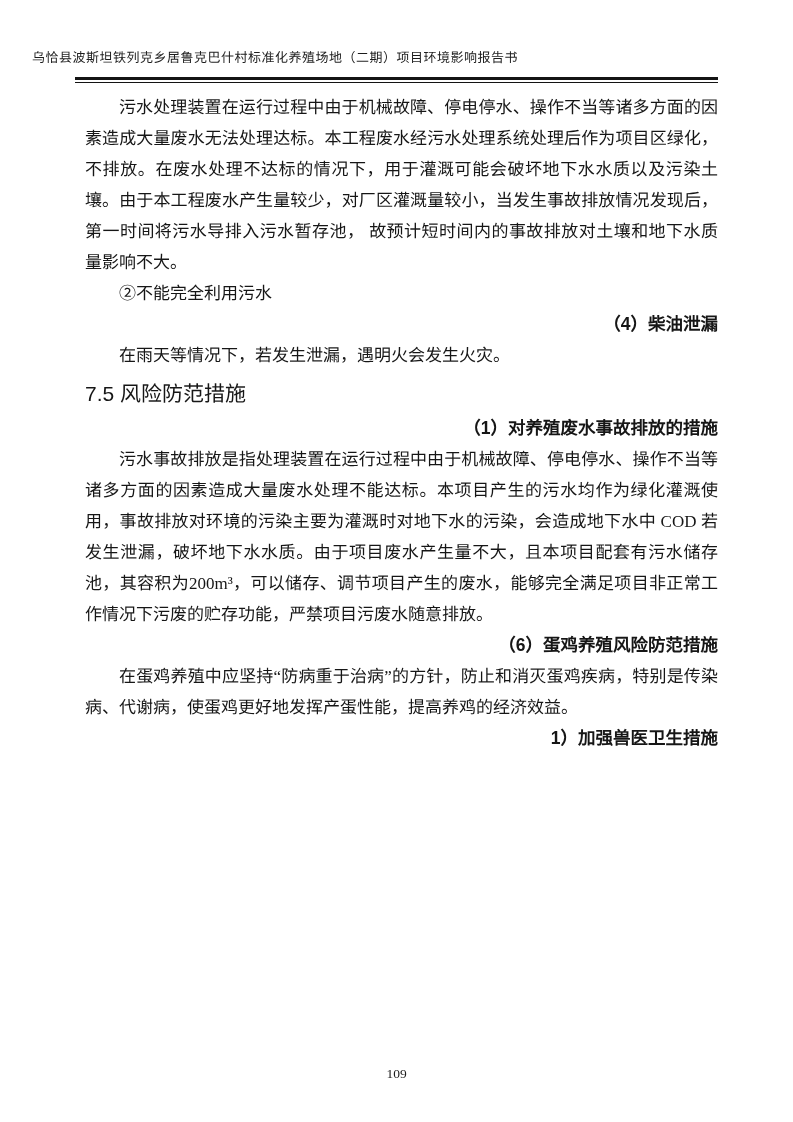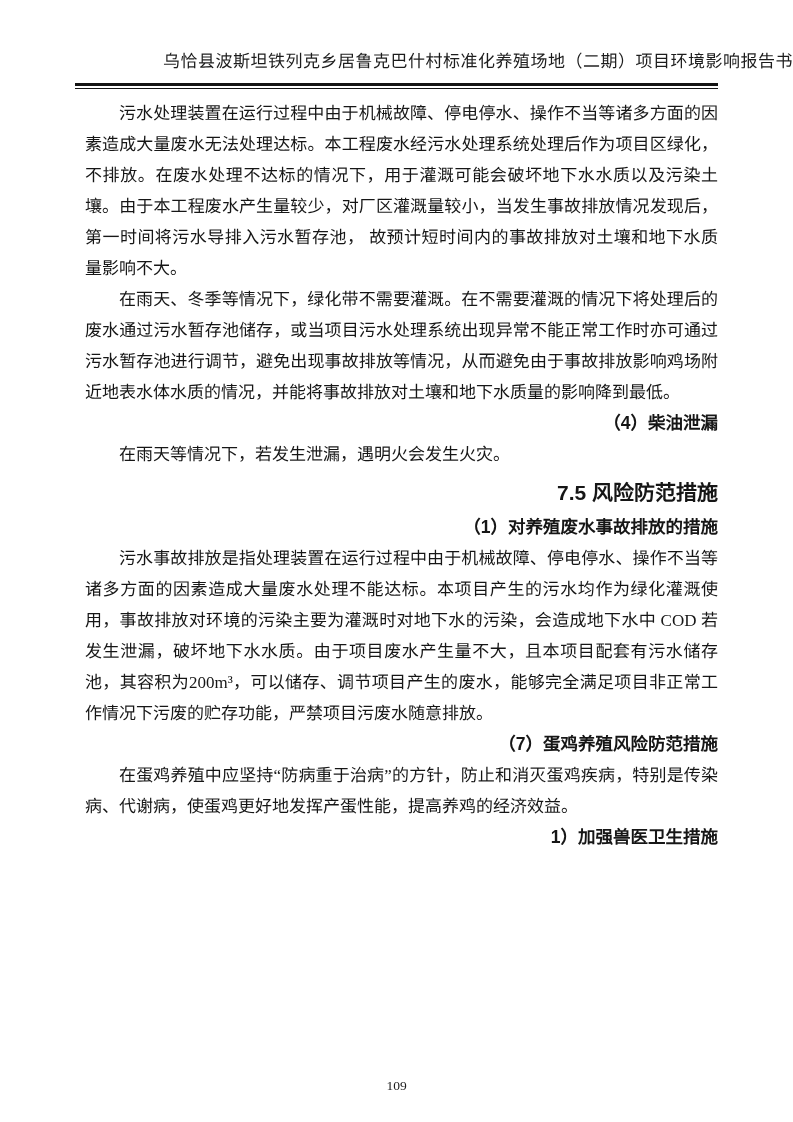--- a/index.html
+++ b/index.html
@@ -10,24 +10,25 @@
   body {
     width: 793px;
     height: 1122px;
     position: relative;
     overflow: hidden;
     font-family: "Liberation Serif", "DejaVu Serif", serif;
     color: #161616;
   }
   .running-header {
     padding-top: 47px;
-    text-align: right;
-    font-size: 17px;
+    text-align: left;
+    font-size: 13px;
     letter-spacing: 0.5px;
     color: #1c1c1c;
+    padding-left: 32px;
   }
   .header-rule {
     margin: 11px 75px 0 75px;
   }
   .header-rule .rule-thick {
     height: 2.6px;
     background: #141414;
   }
   .header-rule .rule-thin {
     height: 1.2px;
@@ -50,51 +51,51 @@
     text-indent: 2em;
     font-size: 17.5px;
     font-weight: bold;
     font-family: "Liberation Sans", "DejaVu Sans", sans-serif;
     text-align: right;
   }
   .section-heading {
     margin: 7px 0 3px 0;
     font-size: 21px;
     line-height: 32px;
-    font-weight: bold;
+    font-weight: normal;
     font-family: "Liberation Sans", "DejaVu Sans", sans-serif;
-    text-align: right;
+    text-align: left;
     text-indent: 0;
   }
   .page-footer {
     position: absolute;
     left: 0;
-    bottom: 28px;
+    bottom: 40px;
     width: 100%;
     text-align: center;
     font-size: 13.5px;
     color: #1c1c1c;
   }
 </style>
 </head>
 <body>
 
 <div class="running-header">乌恰县波斯坦铁列克乡居鲁克巴什村标准化养殖场地（二期）项目环境影响报告书</div>
 
 <div class="header-rule">
   <div class="rule-thick"></div>
   <div class="rule-thin"></div>
 </div>
 
 <div class="content">
   <p class="para">污水处理装置在运行过程中由于机械故障、停电停水、操作不当等诸多方面的因素造成大量废水无法处理达标。本工程废水经污水处理系统处理后作为项目区绿化，不排放。在废水处理不达标的情况下，用于灌溉可能会破坏地下水水质以及污染土壤。由于本工程废水产生量较少，对厂区灌溉量较小，当发生事故排放情况发现后，第一时间将污水导排入污水暂存池， 故预计短时间内的事故排放对土壤和地下水质量影响不大。</p>
-  <p class="para">在雨天、冬季等情况下，绿化带不需要灌溉。在不需要灌溉的情况下将处理后的废水通过污水暂存池储存，或当项目污水处理系统出现异常不能正常工作时亦可通过污水暂存池进行调节，避免出现事故排放等情况，从而避免由于事故排放影响鸡场附近地表水体水质的情况，并能将事故排放对土壤和地下水质量的影响降到最低。</p>
+  <p class="para">②不能完全利用污水</p>
   <p class="sub-heading">（4）柴油泄漏</p>
   <p class="para">在雨天等情况下，若发生泄漏，遇明火会发生火灾。</p>
   <h2 class="section-heading">7.5 风险防范措施</h2>
   <p class="sub-heading">（1）对养殖废水事故排放的措施</p>
   <p class="para">污水事故排放是指处理装置在运行过程中由于机械故障、停电停水、操作不当等诸多方面的因素造成大量废水处理不能达标。本项目产生的污水均作为绿化灌溉使用，事故排放对环境的污染主要为灌溉时对地下水的污染，会造成地下水中 COD 若发生泄漏，破坏地下水水质。由于项目废水产生量不大，且本项目配套有污水储存池，其容积为200m³，可以储存、调节项目产生的废水，能够完全满足项目非正常工作情况下污废的贮存功能，严禁项目污废水随意排放。</p>
-  <p class="sub-heading">（7）蛋鸡养殖风险防范措施</p>
+  <p class="sub-heading">（6）蛋鸡养殖风险防范措施</p>
   <p class="para">在蛋鸡养殖中应坚持“防病重于治病”的方针，防止和消灭蛋鸡疾病，特别是传染病、代谢病，使蛋鸡更好地发挥产蛋性能，提高养鸡的经济效益。</p>
   <p class="sub-heading">1）加强兽医卫生措施</p>
 </div>
 
 <div class="page-footer">109</div>
 
 </body></html>

